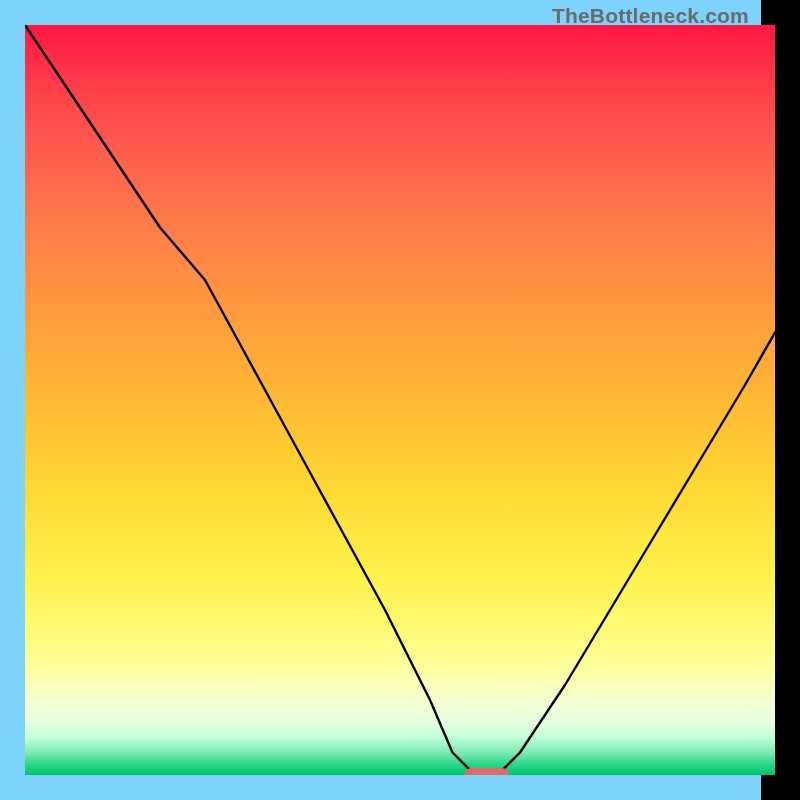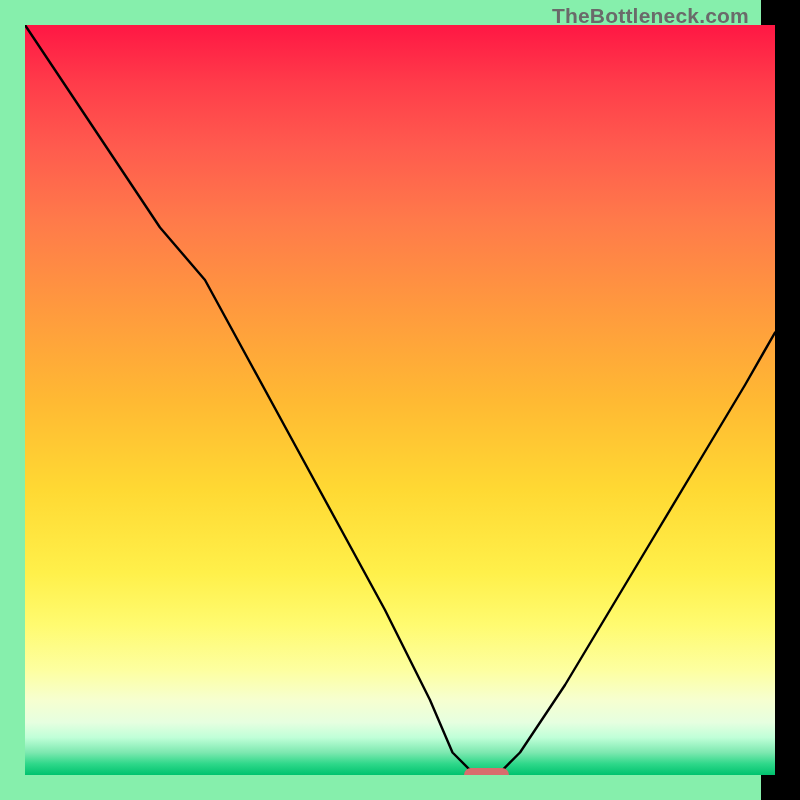--- a/index.html
+++ b/index.html
@@ -7,21 +7,21 @@
     padding: 0;
     width: 800px;
     height: 800px;
     background: #000;
     overflow: hidden;
   }
   .frame {
     position: relative;
     width: 761px;
     height: 800px;
-    background: #86efac;
+    background: #7dd3fc;
   }
   .plot-area {
     position: absolute;
     left: 25px;
     top: 25px;
     width: 750px;
     height: 750px;
     overflow: hidden;
   }
   .gradient {

